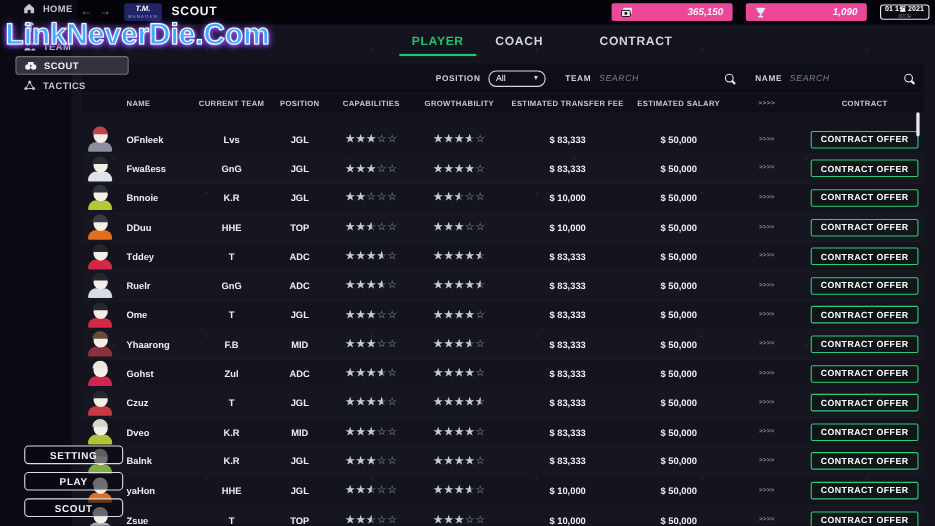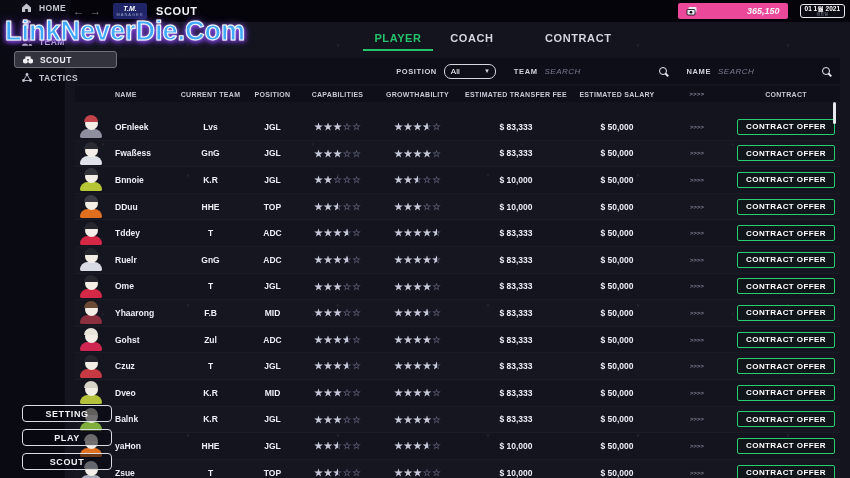--- a/index.html
+++ b/index.html
@@ -104,20 +104,32 @@
     <div class="stat">
       <span class="ic">
         <svg width="12" height="12" viewBox="0 0 12 12">
             <rect x="2.5" y="2" width="8" height="5.5" rx="1" fill="#e8eaf2"></rect>
             <rect x="1" y="4.5" width="8" height="5.5" rx="1" fill="#e8eaf2" stroke="#04040a" stroke-width="0.8"></rect>
             <circle cx="5" cy="7.2" r="1.3" fill="#04040a"></circle>
           </svg>
       </span>
       <span class="val">365,150</span>
     </div>
+    <div class="stat">
+      <span class="ic">
+        <svg width="11" height="11" viewBox="0 0 11 11">
+            <path d="M2.5 1h6v2.2a3 3 0 0 1-6 0z" fill="#e8eaf2"></path>
+            <path d="M1 1.6h1.6v1.6A1.8 1.8 0 0 1 1 1.6z" fill="#e8eaf2"></path>
+            <path d="M10 1.6H8.4v1.6A1.8 1.8 0 0 0 10 1.6z" fill="#e8eaf2"></path>
+            <rect x="4.7" y="6" width="1.6" height="2.2" fill="#e8eaf2"></rect>
+            <rect x="3.2" y="8.4" width="4.6" height="1.4" rx="0.4" fill="#e8eaf2"></rect>
+          </svg>
+      </span>
+      <span class="val">1,090</span>
+    </div>
     <div class="datebox">
       <div class="d1">01 1월 2021</div>
       <div class="d2">금요일</div>
     </div>
   </div>
 </div>
 
 <div class="sidebar">
   <div class="side-item">
     <span class="ic">

